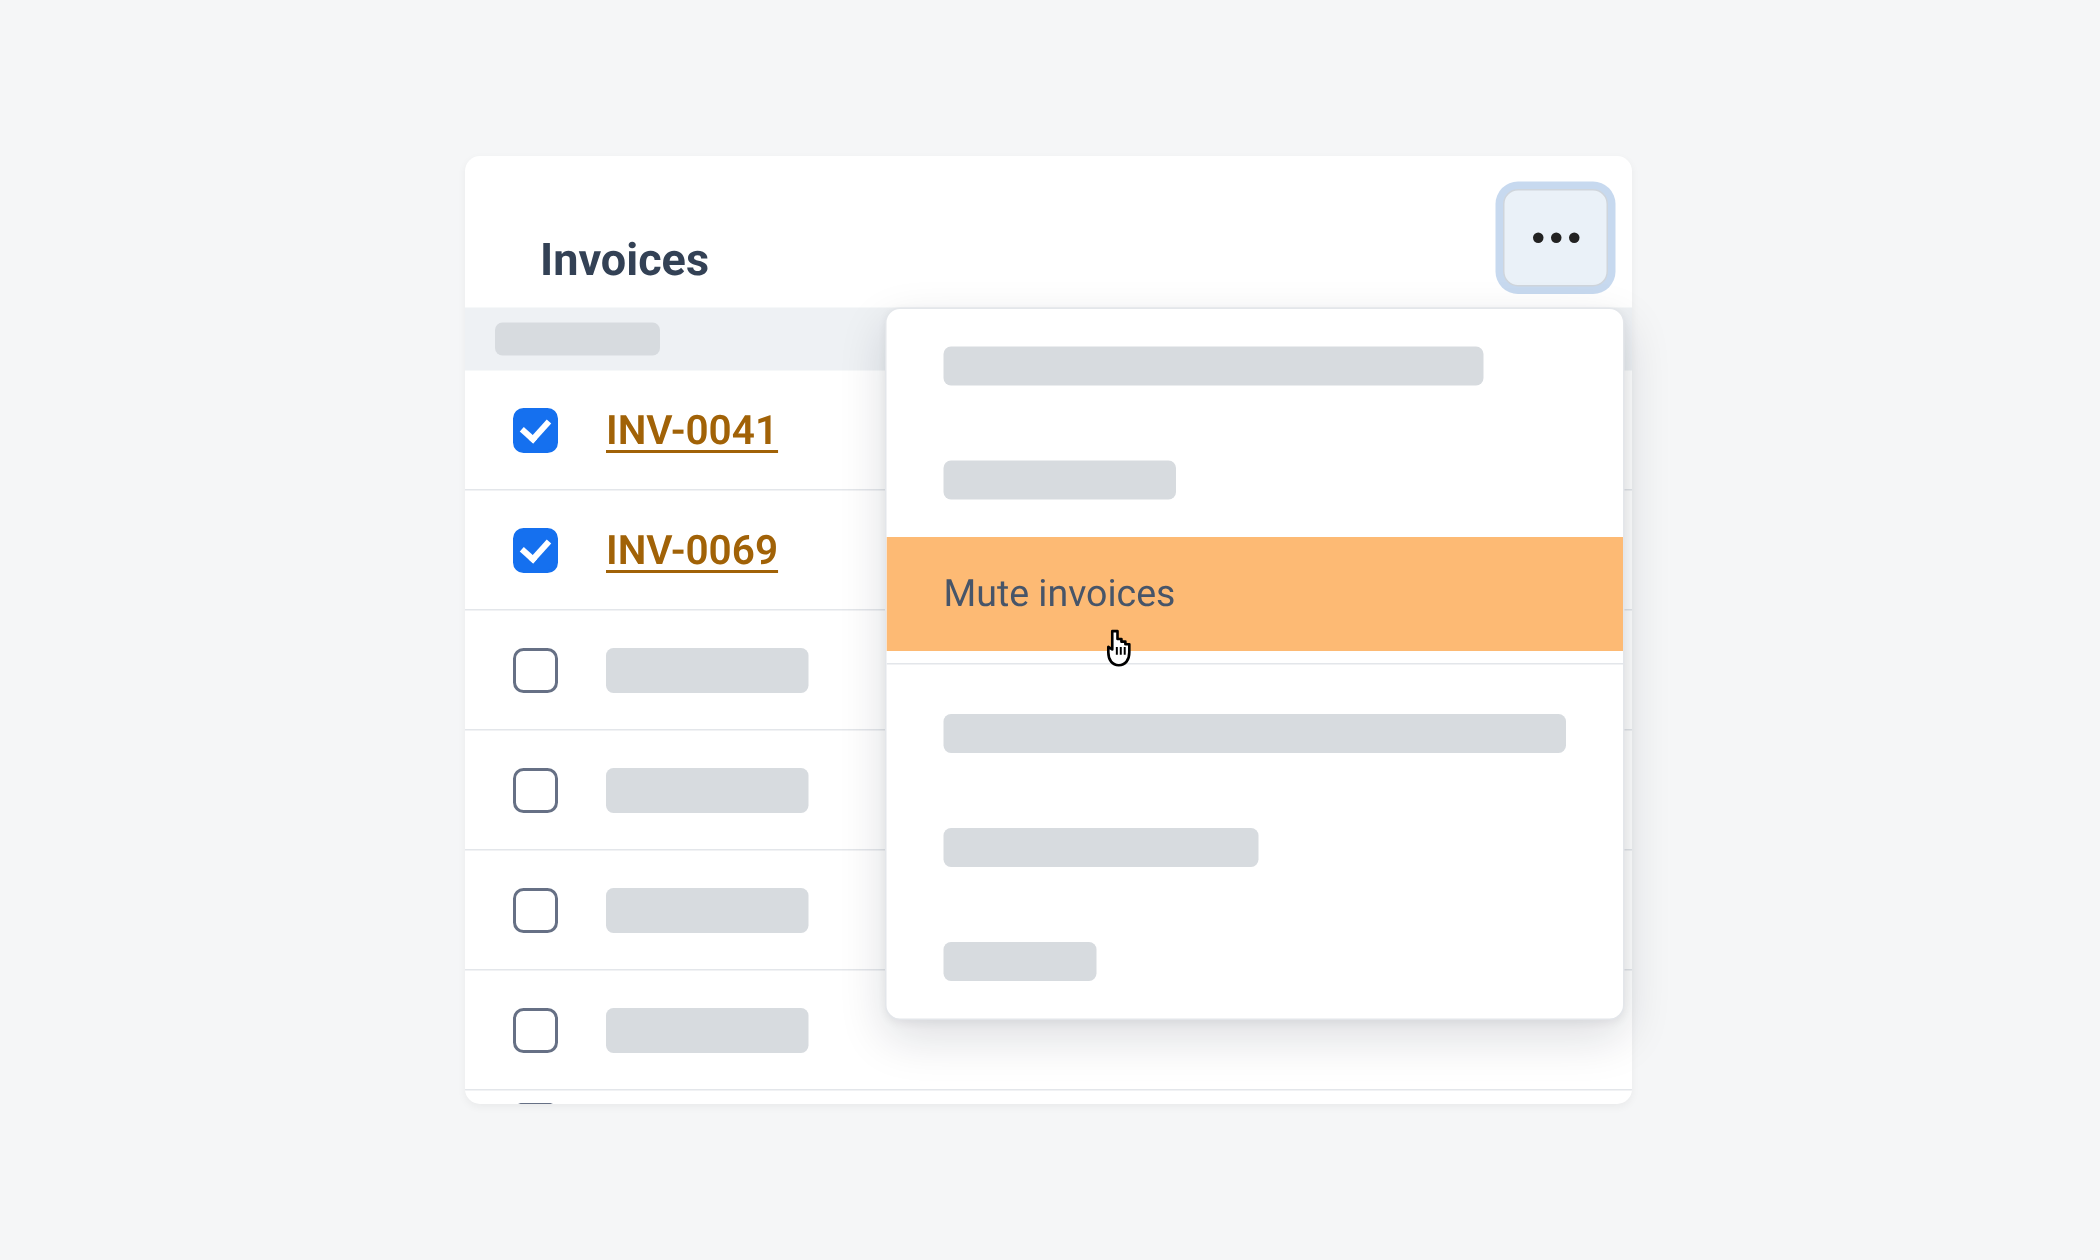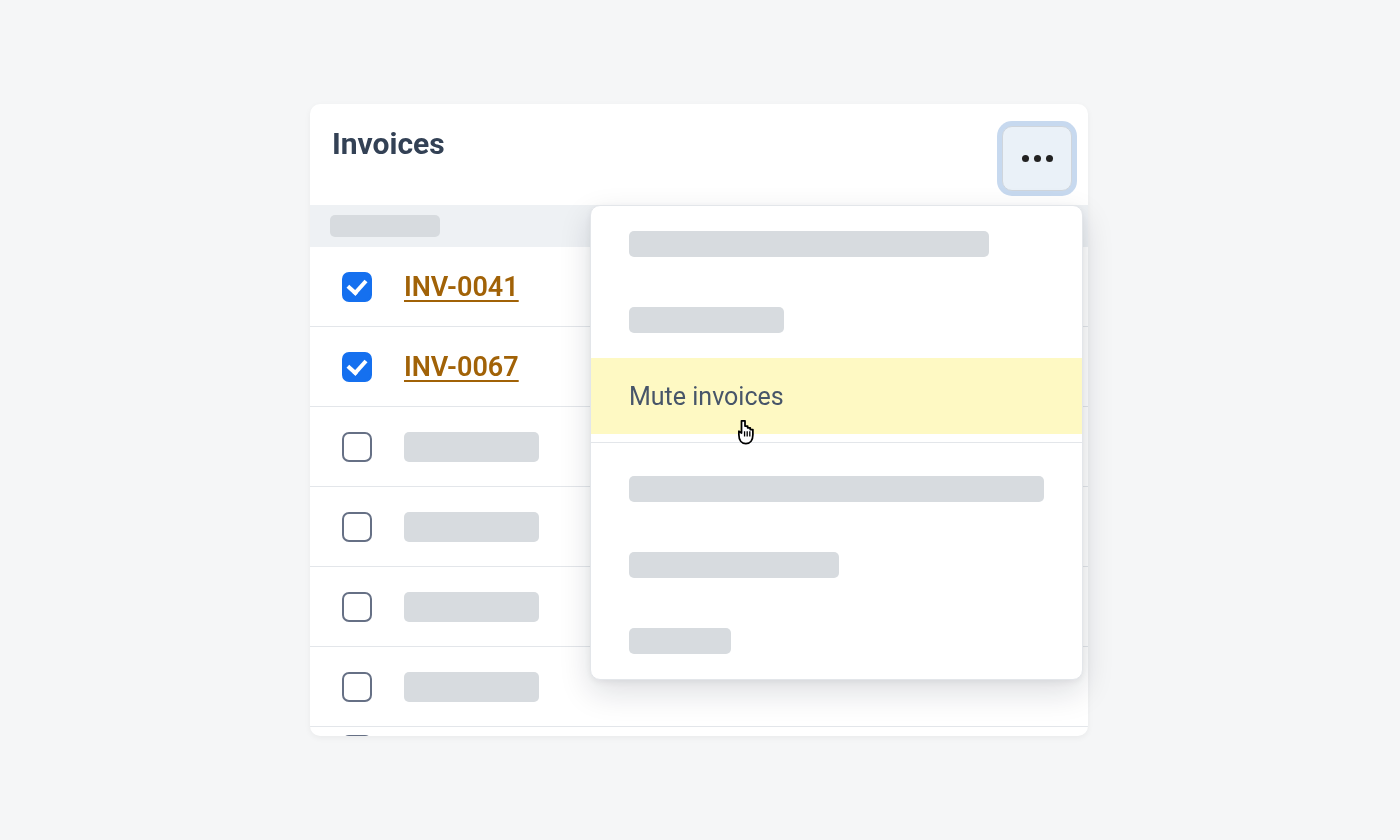--- a/index.html
+++ b/index.html
@@ -17,23 +17,24 @@
     top: 104px;
     width: 778px;
     height: 632px;
     background: #fff;
     border-radius: 10px;
     box-shadow: 0 2px 6px rgba(0,0,0,0.05);
     overflow: hidden;
   }
   .panel-header {
     display: flex;
-    align-items: flex-start;
+    align-items: flex-end;
     justify-content: space-between;
     padding: 22px 16px 14px 22px;
+    margin-left: 28px;
   }
   .panel-title {
     font-size: 30px;
     font-weight: 700;
     color: #334155;
   }
   .more-btn {
     width: 70px;
     height: 65px;
     border: 1px solid #cfd5dc;
@@ -134,21 +135,21 @@
   }
   .menu-item {
     display: flex;
     align-items: center;
     padding: 0 38px;
     height: 76px;
     cursor: pointer;
     font-size: 25px;
     color: #475569;
   }
-  .menu-item.highlight { background: #fef9c3; align-items: center; }
+  .menu-item.highlight { background: #fdba74; align-items: center; }
   .menu-item .skel { height: 26px; }
   .menu-sep {
     height: 1px;
     background: #e3e6ea;
     margin: 8px 0;
   }
 
   
   .cursor {
     position: absolute;
@@ -181,21 +182,21 @@
 
   <div class="rows">
 
     <div class="row">
       <div class="chk checked"></div>
       <span class="inv-link">INV-0041</span>
     </div>
 
     <div class="row">
       <div class="chk checked"></div>
-      <span class="inv-link">INV-0067</span>
+      <span class="inv-link">INV-0069</span>
     </div>
 
     <div class="row">
       <div class="chk"></div>
       <div class="skel inv-skel"></div>
     </div>
 
     <div class="row">
       <div class="chk"></div>
       <div class="skel inv-skel"></div>

